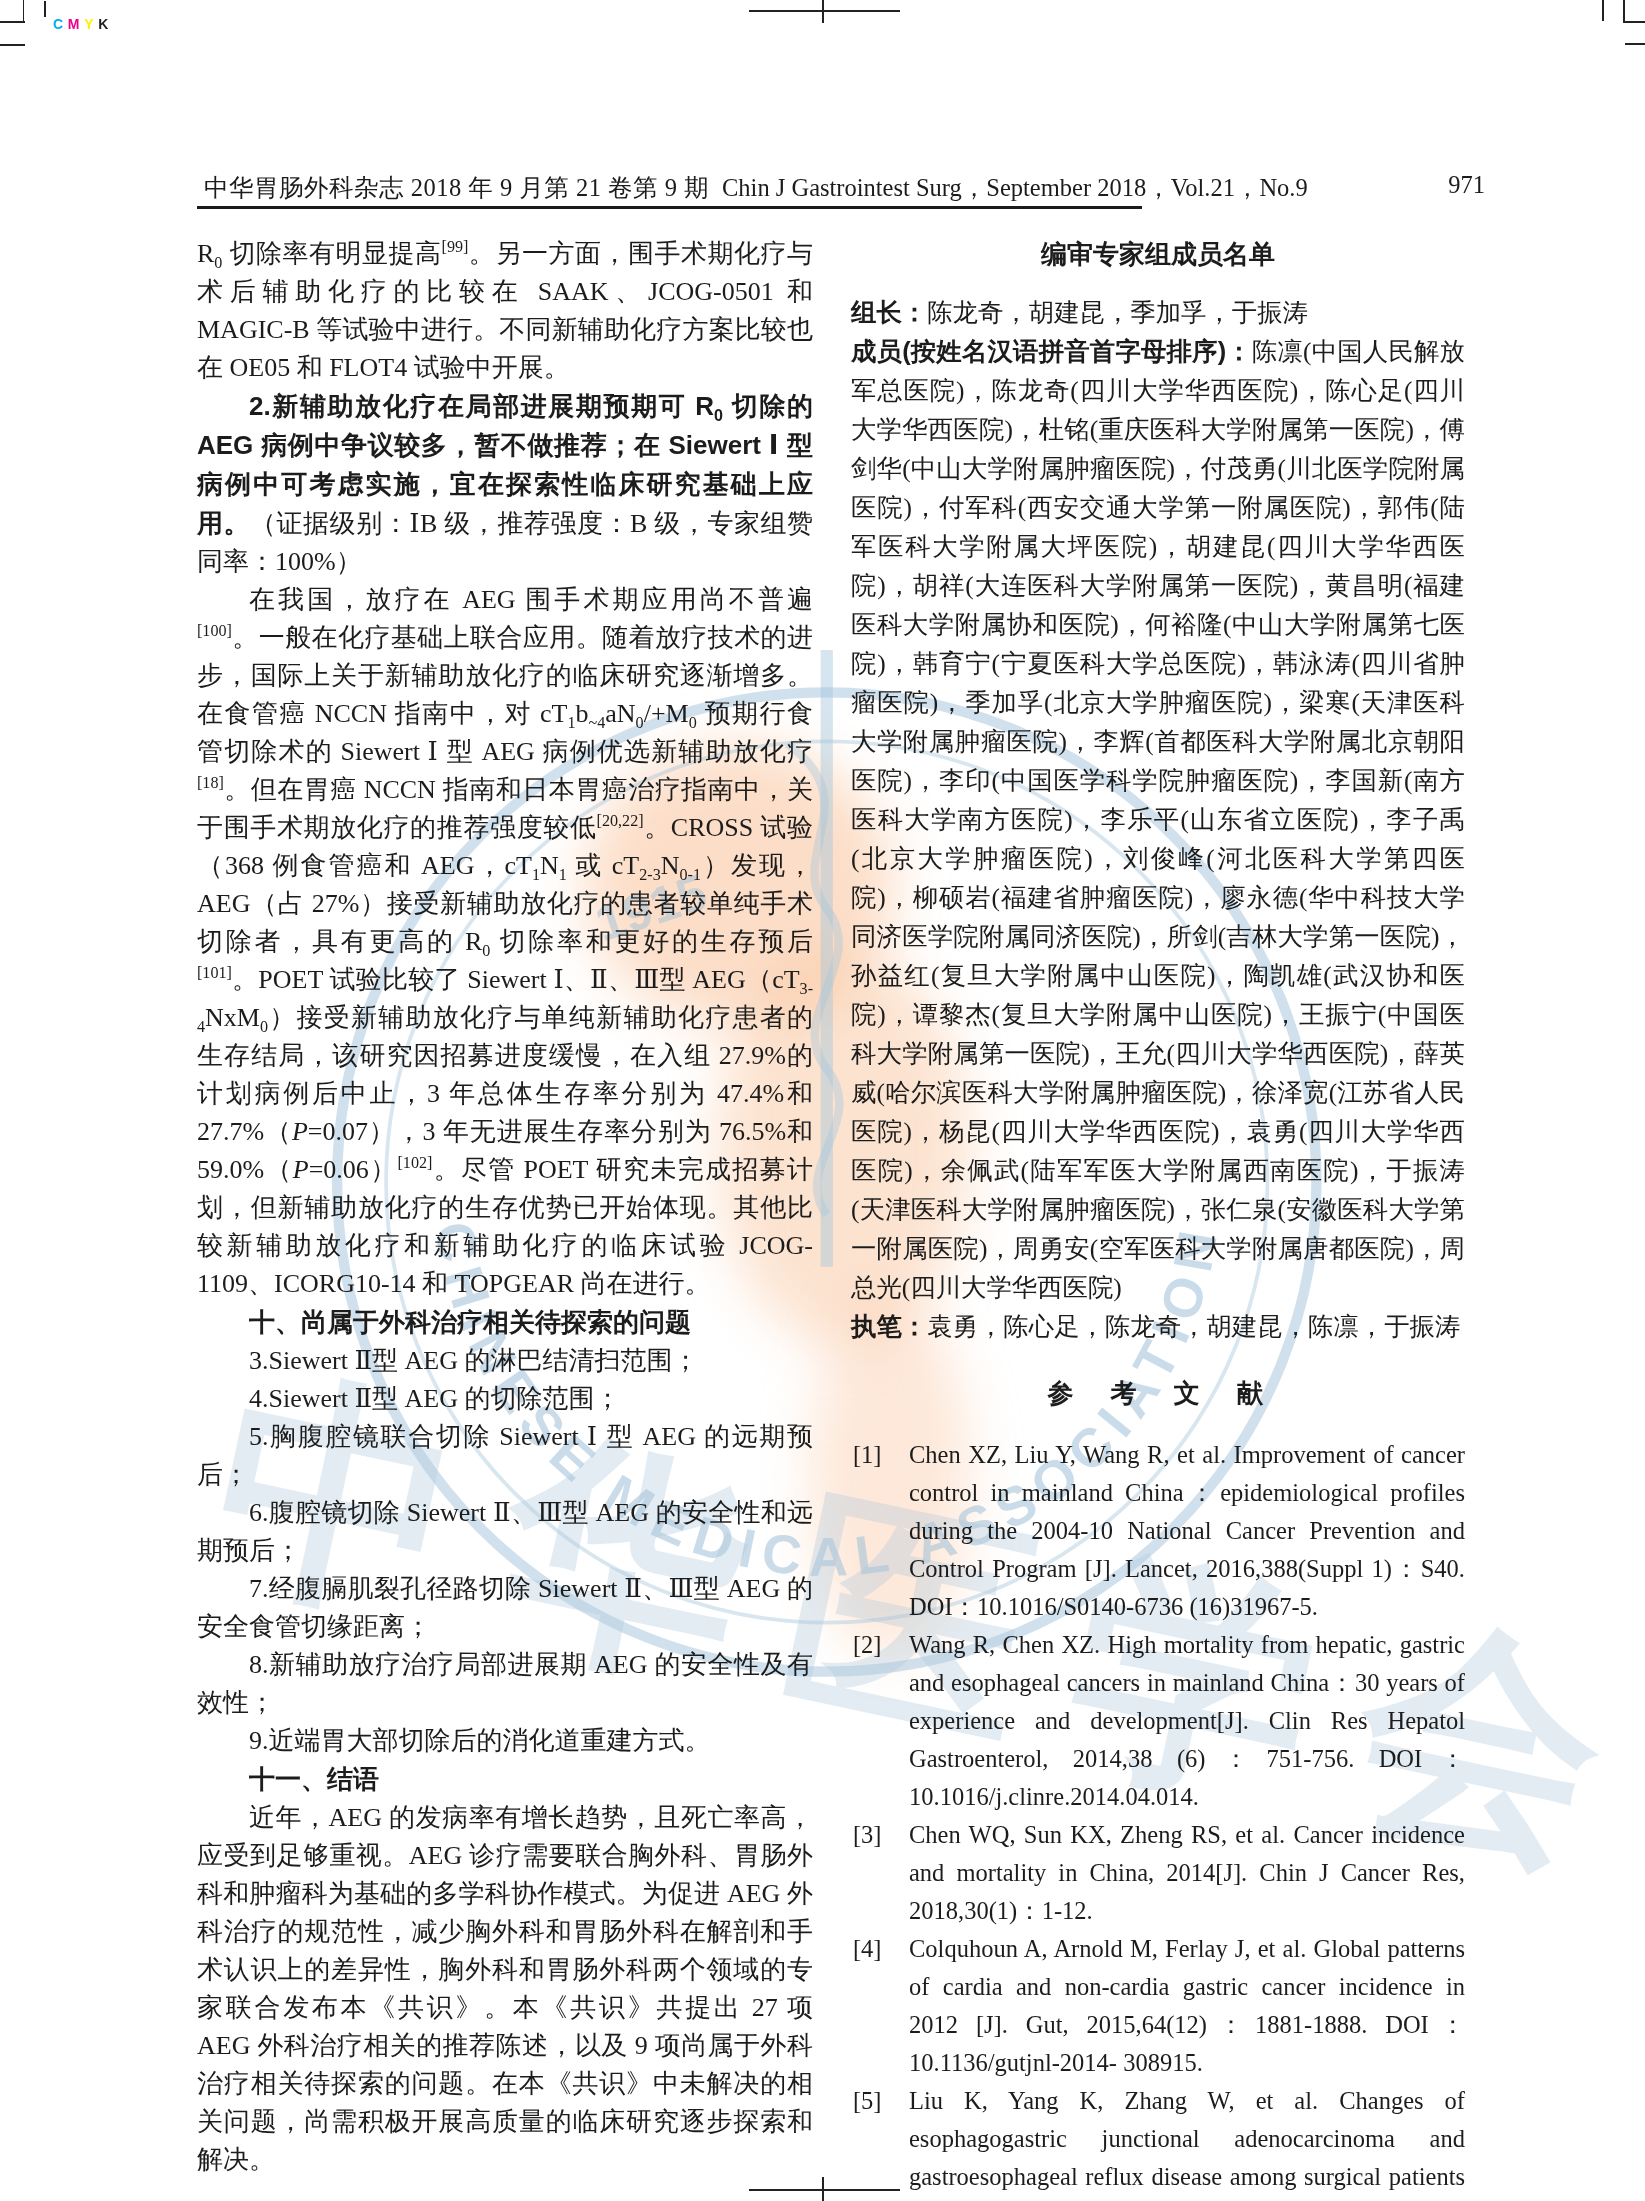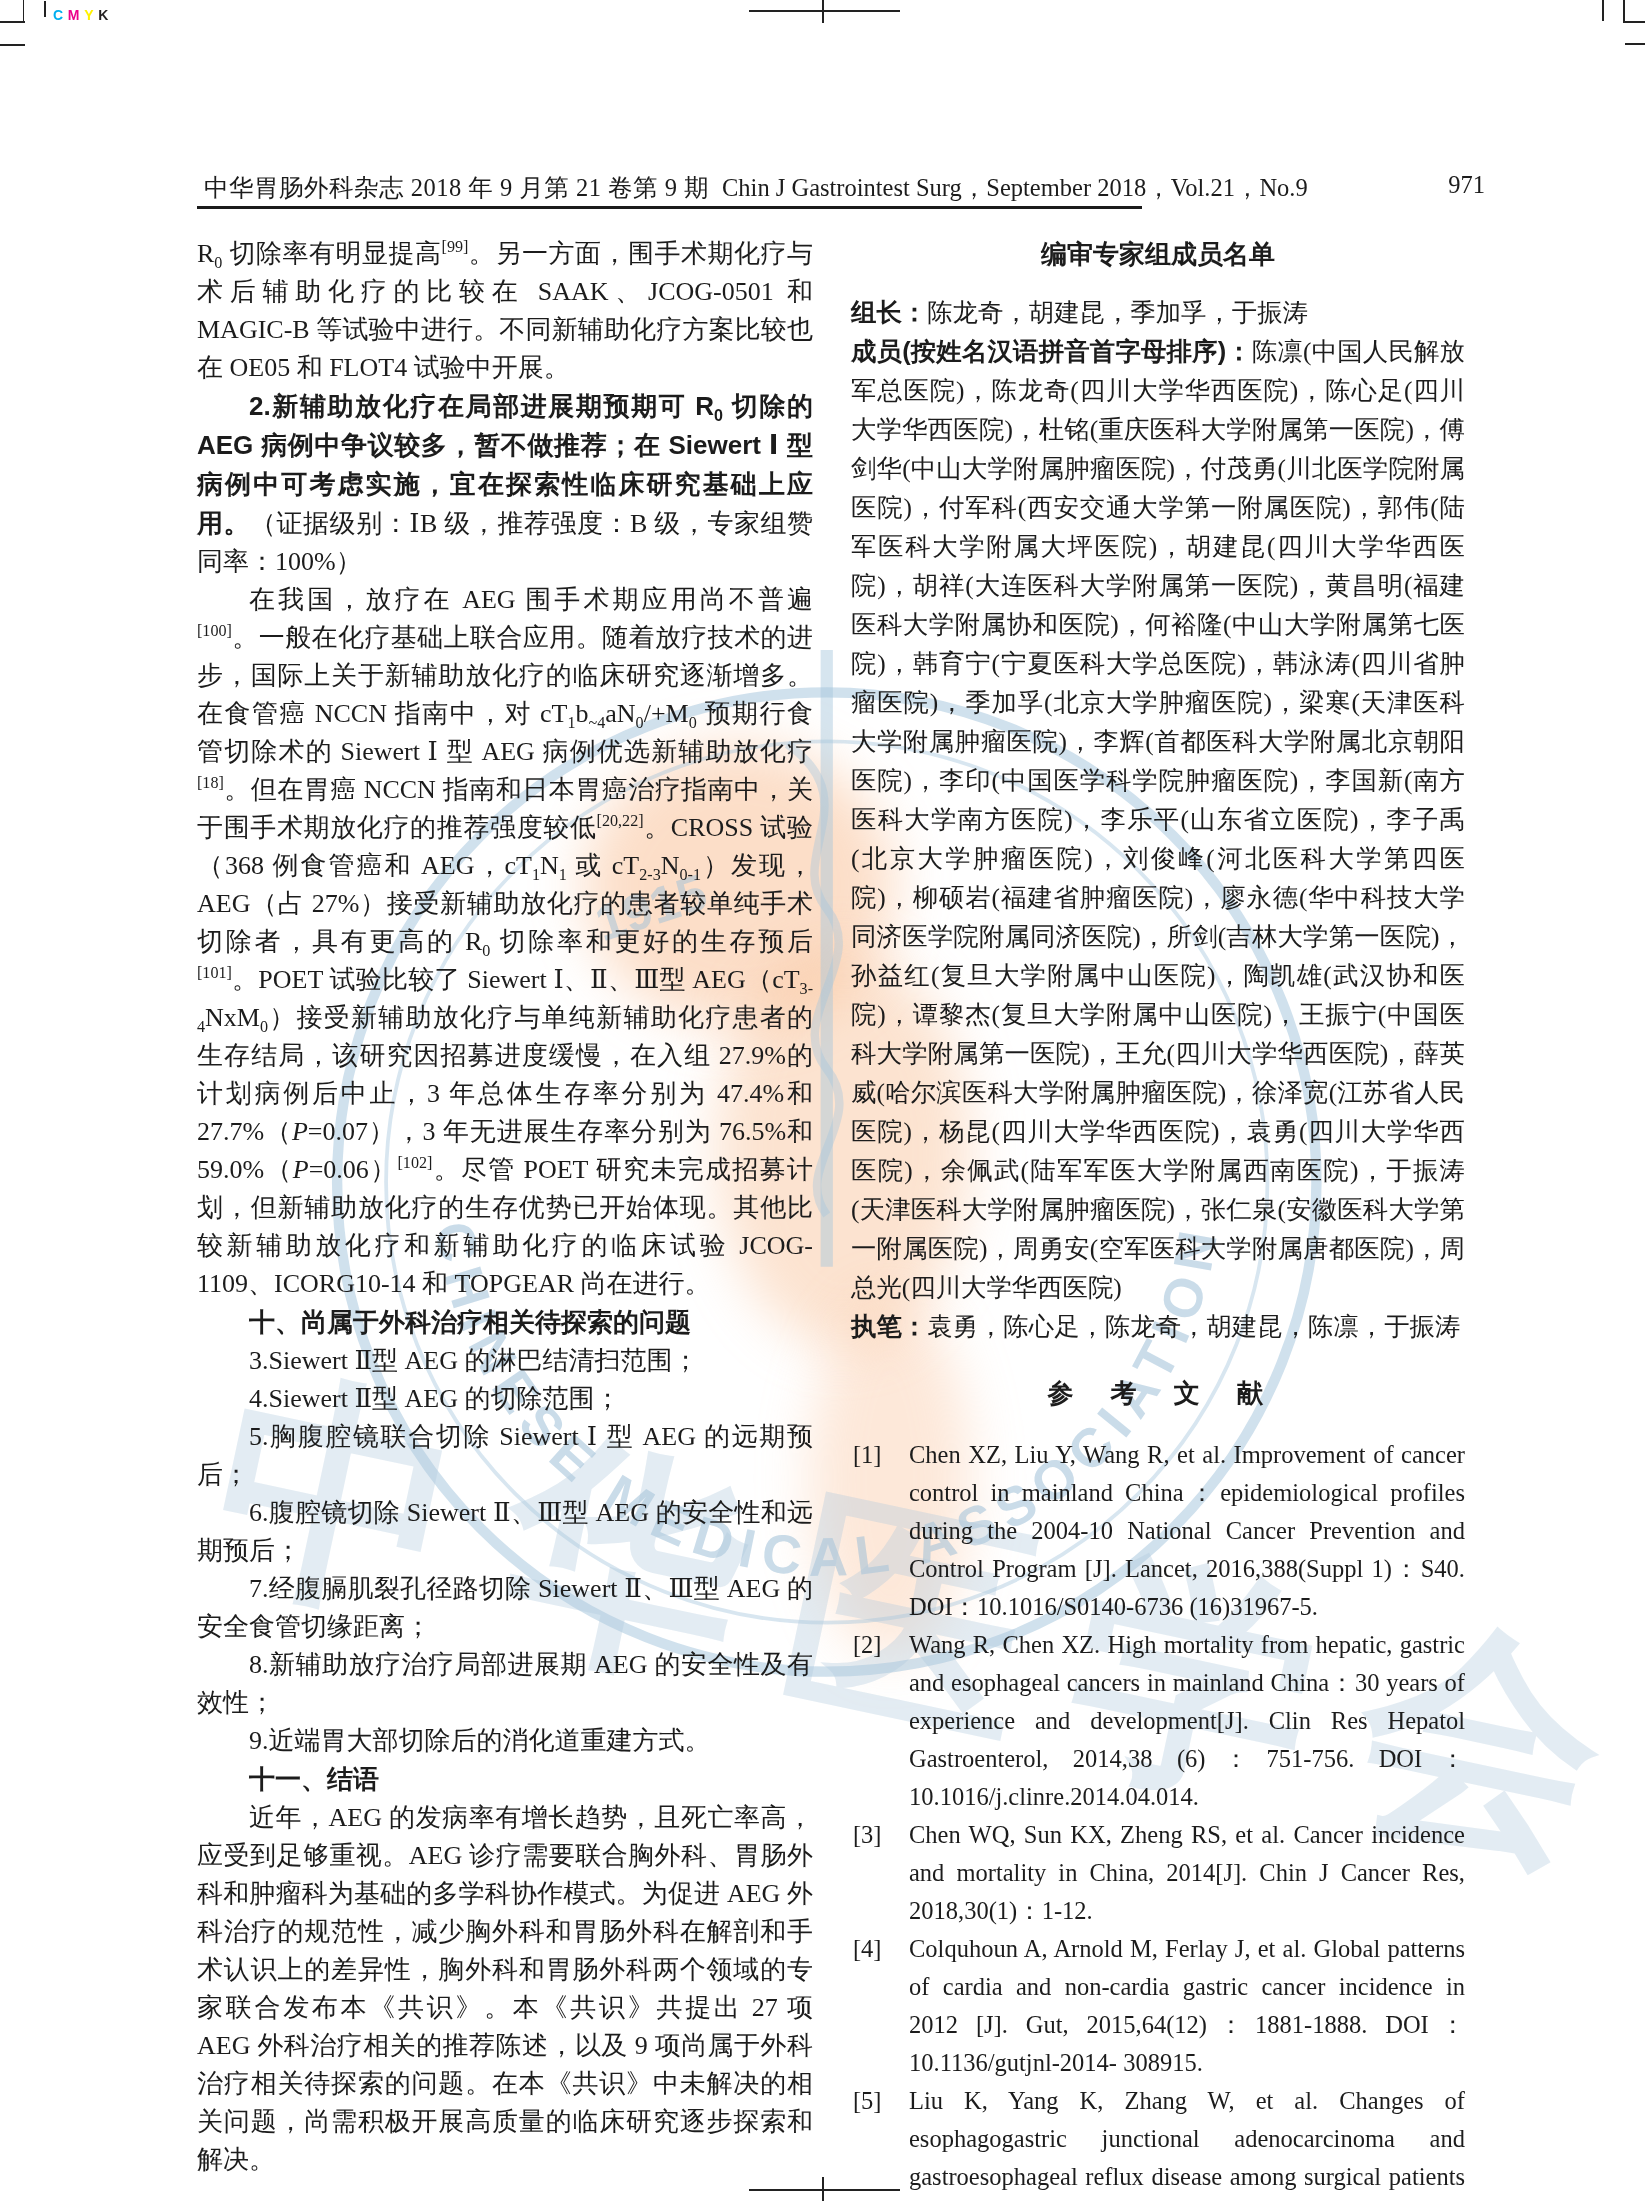--- a/index.html
+++ b/index.html
@@ -2,21 +2,21 @@
 <html style="font-size:15px"><head>
 <meta charset="utf-8">
 <style>
   html,body{margin:0;padding:0;}
   body{
     width:1646px;height:2202px;position:relative;background:#ffffff;overflow:hidden;
     font-family:"Liberation Serif","DejaVu Serif",serif;color:#1c1c1c;
   }
   
   .mark{position:absolute;background:#222;}
-  .cmyk{position:absolute;left:53px;top:7px;font-family:"Liberation Sans","DejaVu Sans",sans-serif;
+  .cmyk{position:absolute;left:53px;top:16px;font-family:"Liberation Sans","DejaVu Sans",sans-serif;
         font-size:14px;font-weight:700;letter-spacing:0;}
   .cmyk span{display:inline-block;margin-right:4.7px;}
   
   .page-header{position:absolute;left:204px;top:171px;width:1281px;height:32px;font-size:24.5px;}
   .page-header .cn{letter-spacing:0.5px;}
   .page-header .en{margin-left:13px;}
   .page-num{position:absolute;right:0;top:0;}
   .header-rule{position:absolute;left:197px;top:206px;width:945px;height:2.8px;background:#1b1b1b;}
   
   .col{position:absolute;top:235px;text-align:justify;z-index:2;}

